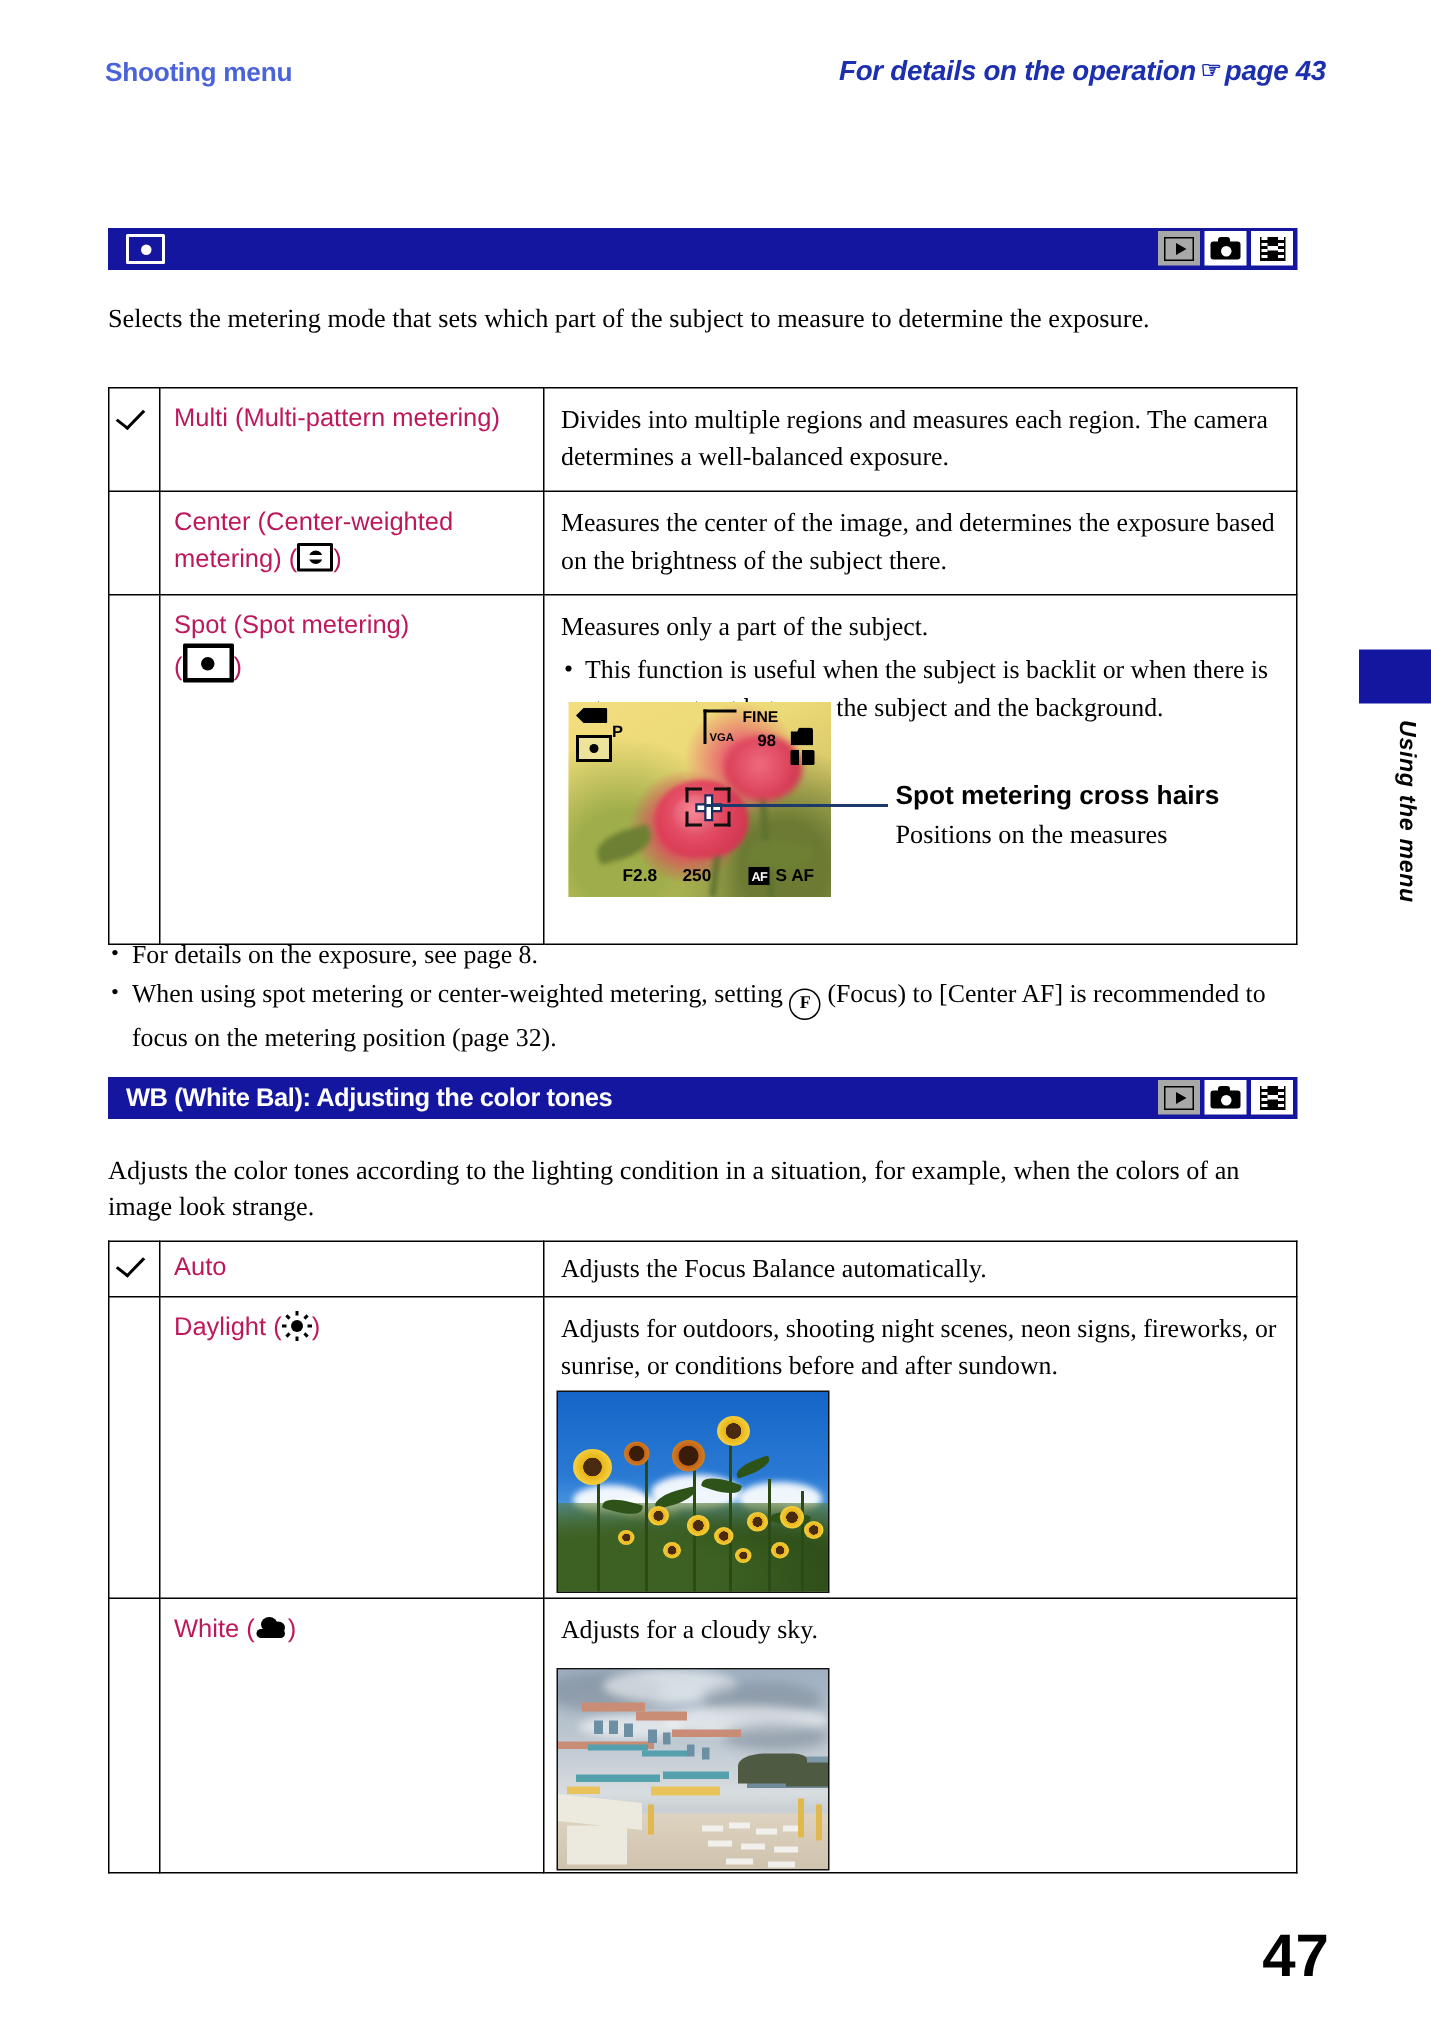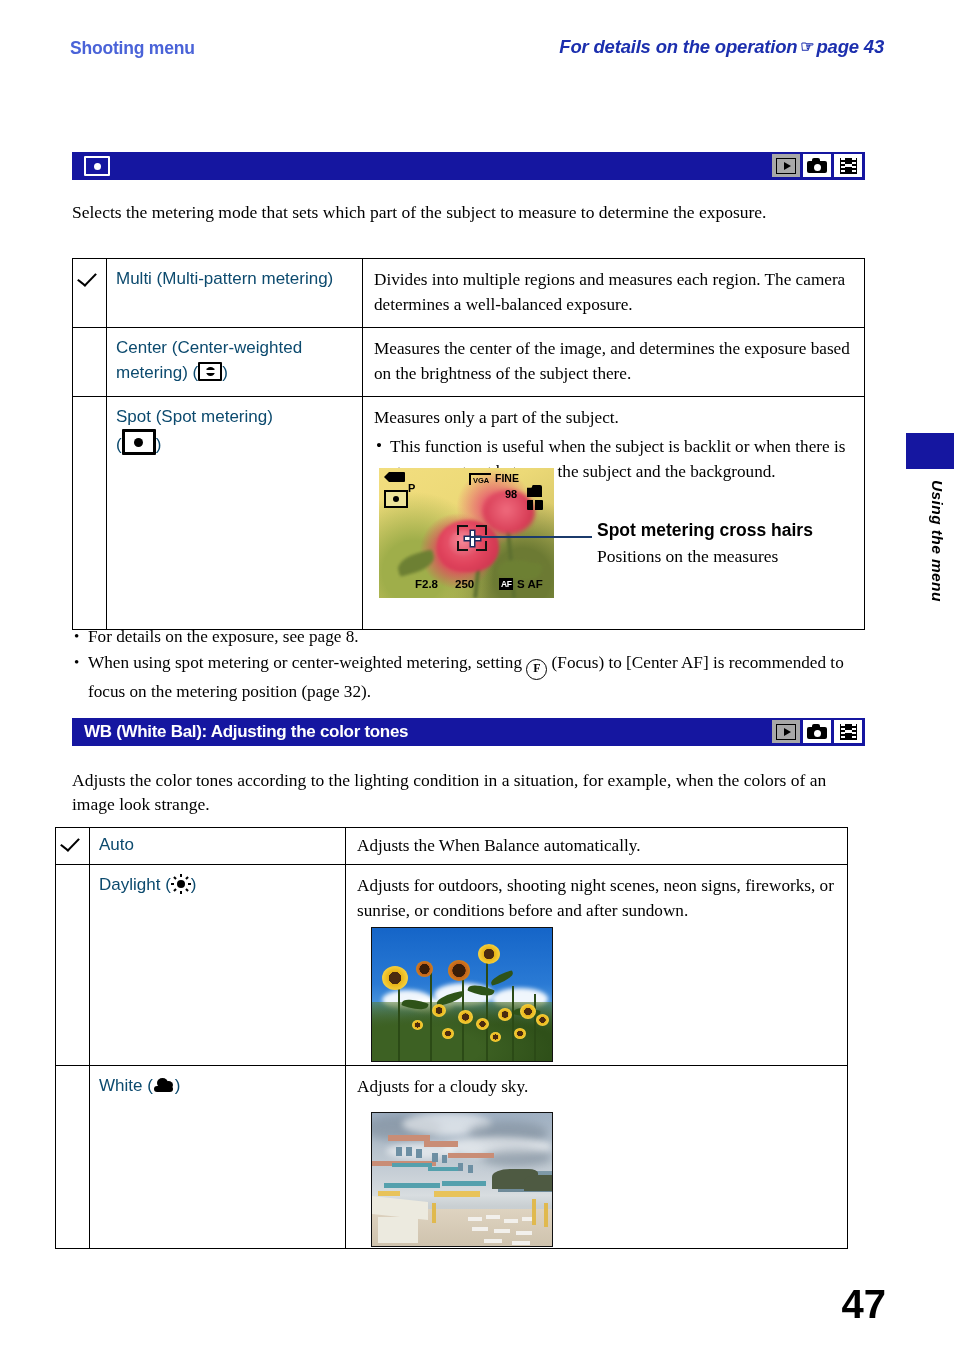--- a/index.html
+++ b/index.html
@@ -183,21 +183,21 @@
     vertical-align: top;
     padding: 0;
   }
   .col-check { width: 33px; }
   .col-label { width: 255px; }
   .cell-label {
     font-family: "Liberation Sans", sans-serif;
     font-size: 17px;
     line-height: 25px;
     padding: 7px 6px 10px 9px;
-    color: #0c4a6e;
+    color: #be185d;
   }
   .cell-desc {
     font-family: "Liberation Serif", serif;
     font-size: 17.2px;
     line-height: 25px;
     padding: 8px 10px 10px 11px;
     color: #000;
   }
   .chk {
     display: block;
@@ -407,21 +407,21 @@
   }
   .osd-vga {
     position: absolute; left: 90px; top: 5px;
     font-size: 9px;
     display: flex;
     align-items: flex-start;
   }
   .osd-vga .vbox {
     border-left: 2px solid #000;
     border-top: 2px solid #000;
-    padding: 2px 2px 0 2px;
+    padding: 13px 2px 0 2px;
     font-size: 7.5px;
     line-height: 8px;
   }
   .osd-fine {
     position: absolute; left: 116px; top: 4px;
     font-size: 10.5px;
   }
   .osd-98 {
     position: absolute; left: 126px; top: 20px;
     font-size: 11px;
@@ -771,31 +771,31 @@
     <span class="mode-ico">
       <span class="film-ico">
           <span class="film-mid"></span>
         </span>
     </span>
   </span>
 </div>
 
 <div class="para" style="left:72px; top:768px; width:790px;">Adjusts the color tones according to the lighting condition in a situation, for example, when the colors of an image look strange.</div>
 
-<table class="dtable" style="left:55px; top:827px; width:793px;">
+<table class="dtable" style="left:72px; top:827px; width:793px;">
   <tbody>
       <tr>
     <td class="col-check">
       <span class="chk" style="margin-top:5px;"></span>
     </td>
     <td class="col-label">
       <div class="cell-label" style="padding-top:4px; padding-bottom:6px;">Auto</div>
     </td>
     <td>
-      <div class="cell-desc" style="padding-top:5px; padding-bottom:6px;">Adjusts the When Balance automatically.</div>
+      <div class="cell-desc" style="padding-top:5px; padding-bottom:6px;">Adjusts the Focus Balance automatically.</div>
     </td>
   </tr>
   <tr>
     <td class="col-check" style="height:200px;"></td>
     <td class="col-label">
       <div class="cell-label"><span>Daylight (</span><span class="ic-sun">
         <span class="core"></span>
         <span class="ray" style="transform:rotate(0deg);"></span>
         <span class="ray" style="transform:rotate(45deg);"></span>
         <span class="ray" style="transform:rotate(90deg);"></span>

